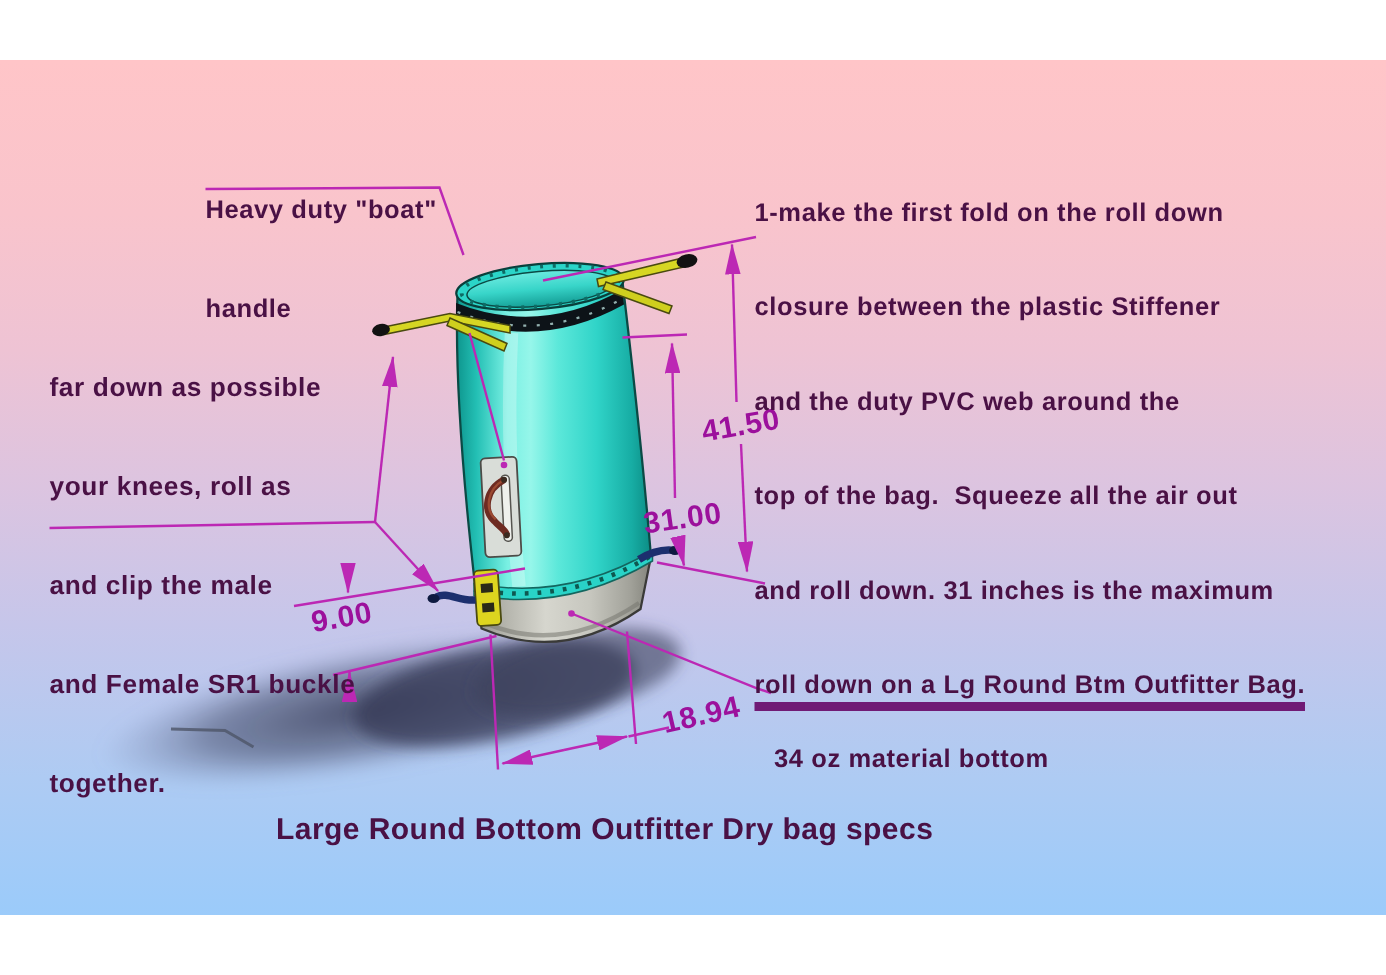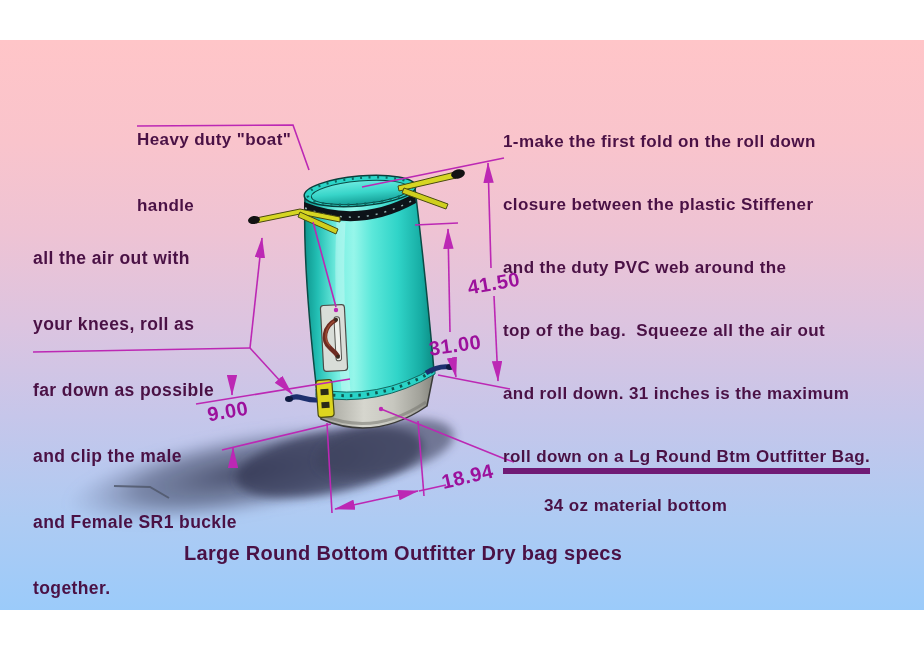--- a/index.html
+++ b/index.html
@@ -7,21 +7,21 @@
          font-family:"Liberation Sans", sans-serif;}
   .bg-gradient{position:absolute;left:0;top:40px;width:924px;height:570px;
     background:linear-gradient(180deg,#ffc5c8 0%,#f9c4cc 18%,#eec3d4 34%,#dcc4e0 50%,
                #c6c6ea 66%,#aecbf3 84%,#9bcbfa 100%);}
   svg.scene{position:absolute;left:0;top:0;}
   .txt{position:absolute;color:#4a1145;font-weight:bold;letter-spacing:.4px;white-space:pre;}
   .handle-label{left:137px;top:85px;font-size:17px;line-height:22px;}
   .note1{left:503px;top:89px;font-size:17px;line-height:21px;}
   .note1 .u{display:inline-block;border-bottom:6px solid #701a75;padding-bottom:1px;}
   .note2{left:33px;top:203px;font-size:17.5px;line-height:22px;}
-  .material-note{left:516px;top:451px;font-size:17px;line-height:22px;margin-left:28px;}
+  .material-note{left:516px;top:451px;font-size:17px;line-height:22px;}
   .diagram-title{left:184px;top:542px;font-size:20px;letter-spacing:.3px;}
   .dimtext{font-weight:bold;font-size:20px;fill:#9c109c;letter-spacing:.5px;}
 </style>
 </head>
 <body>
 
 <div class="stage">
   <div class="bg-gradient"></div>
 
   <svg class="scene" width="924" height="650" viewBox="0 0 924 650">
@@ -193,23 +193,22 @@
   <div class="txt note1">
     <div>1-make the first fold on the roll down</div>
     <div>closure between the plastic Stiffener</div>
     <div>and the duty PVC web around the</div>
     <div>top of the bag.&nbsp; Squeeze all the air out</div>
     <div>and roll down. 31 inches is the maximum</div>
     <div><span class="u">roll down on a Lg Round Btm Outfitter Bag.</span></div>
   </div>
 
   <div class="txt note2">
-    <div>all the air out with</div>
+    <div>far down as possible</div>
     <div>your knees, roll as</div>
-    <div>far down as possible</div>
     <div>and clip the male</div>
     <div>and Female SR1 buckle</div>
     <div>together.</div>
   </div>
 
   <div class="txt material-note">
     <div>34 oz material bottom</div>
   </div>
 
   <div class="txt diagram-title">Large Round Bottom Outfitter Dry bag specs</div>

